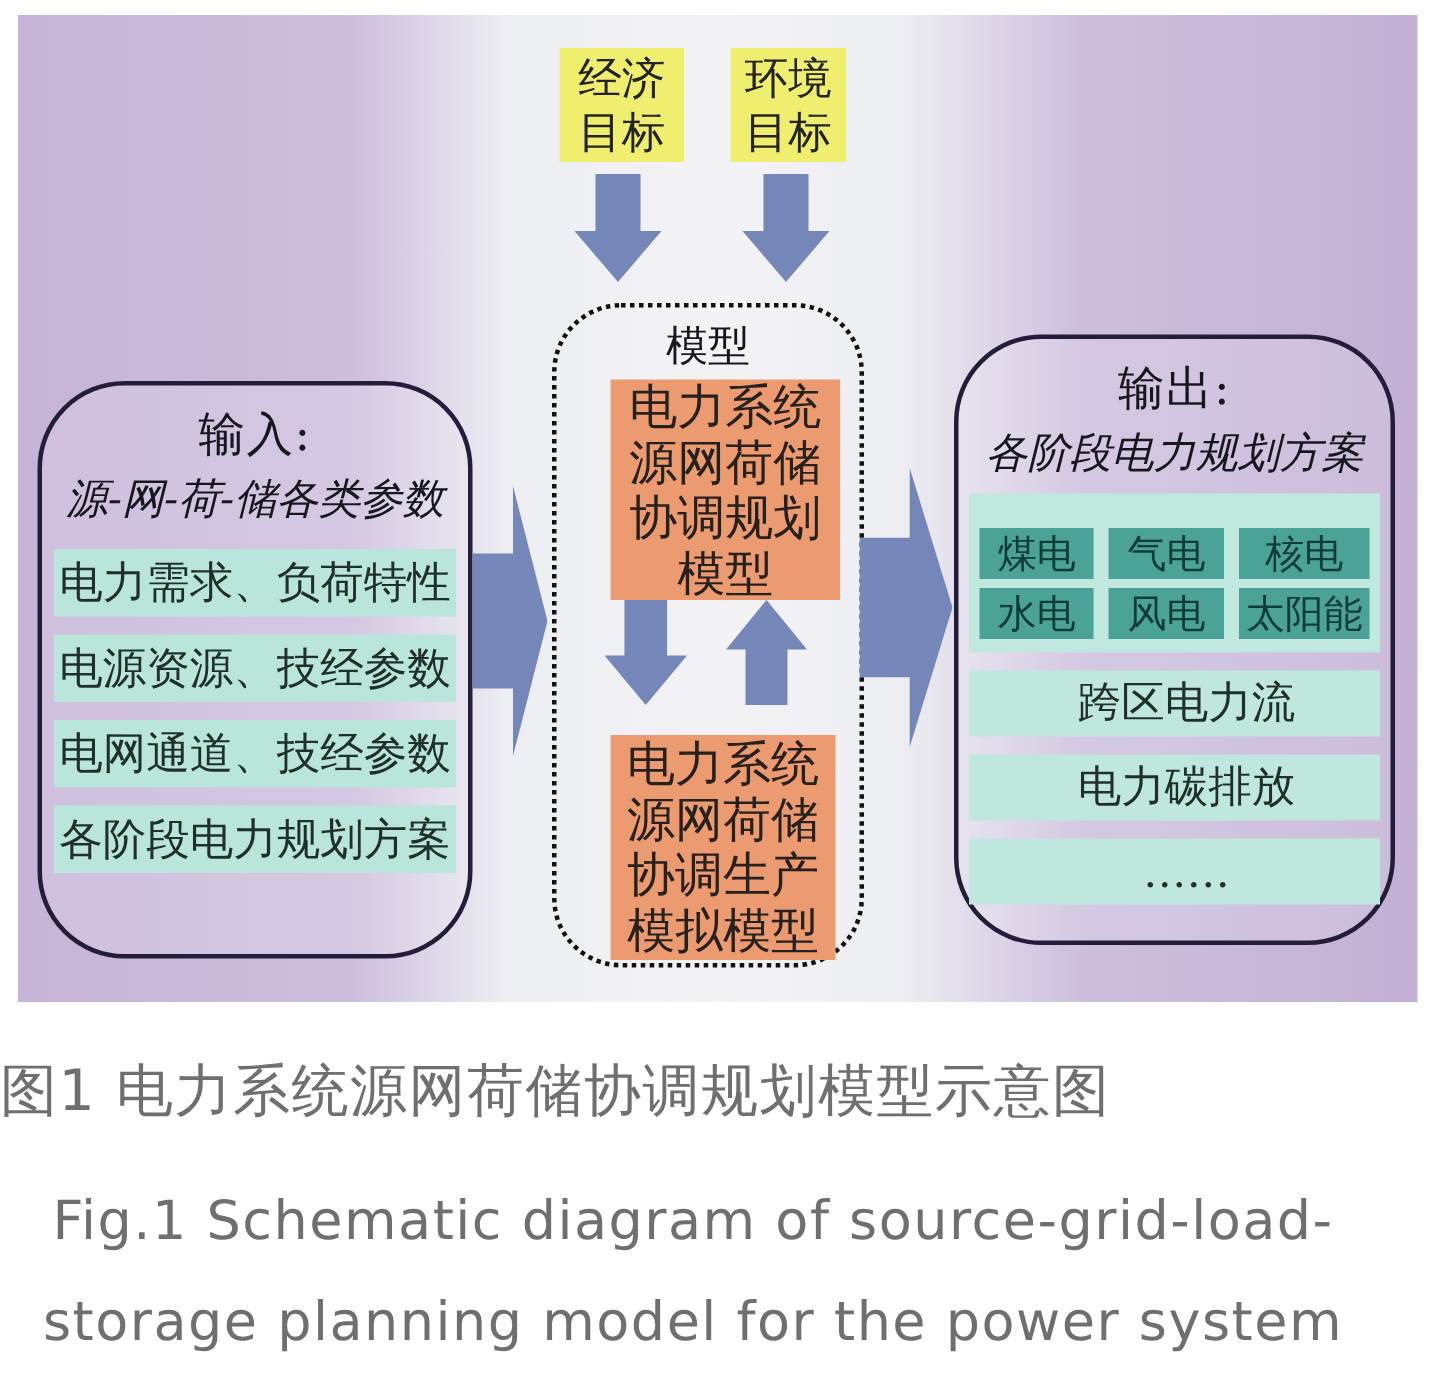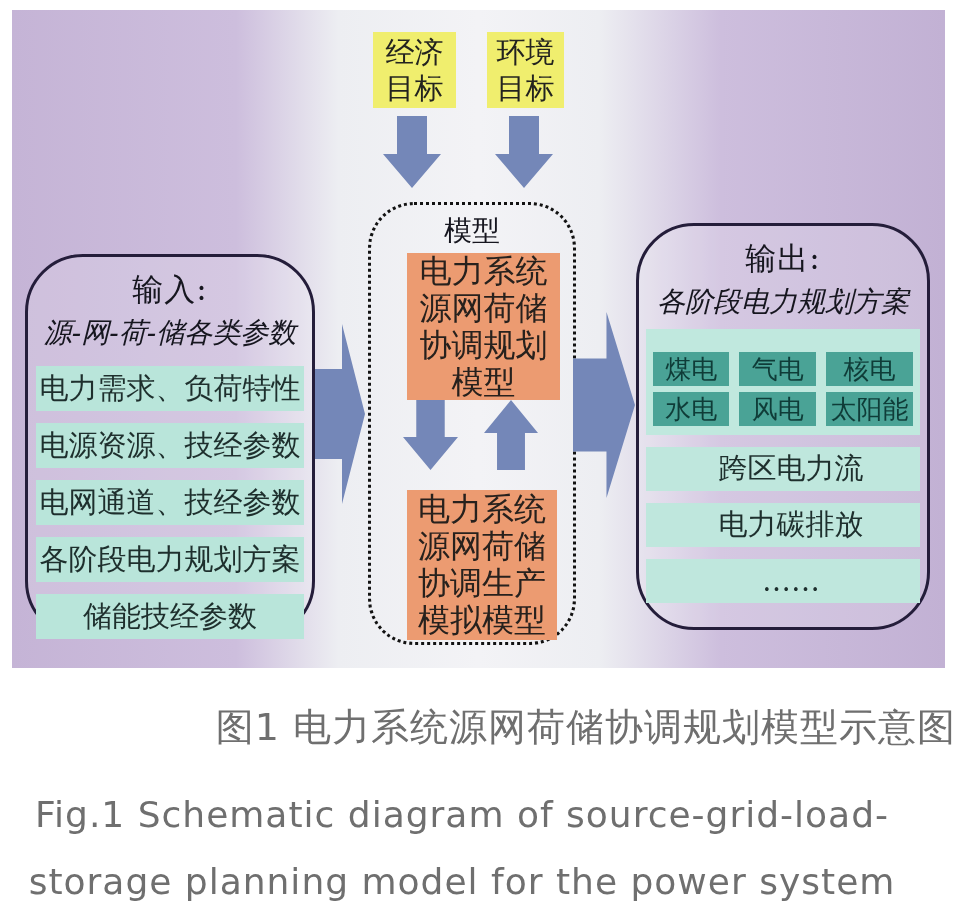--- a/index.html
+++ b/index.html
@@ -95,21 +95,21 @@
   .orange-box{
     position:absolute;background:var(--orange,#ec9b71);
     display:flex;align-items:center;justify-content:center;text-align:center;
     font-size:32px;line-height:37px;color:#27211d;
   }
   #orange-planning{left:36px;top:48px;width:153px;height:147px;}
   #orange-production{left:36px;top:285px;width:150px;height:150px;}
 
   
   .caption-zh{
-    position:absolute;left:0;top:702px;width:956px;text-align:right;
+    position:absolute;left:0;top:702px;width:956px;text-align:left;
     font-family:"DejaVu Sans","Liberation Sans",sans-serif;
     font-size:38px;color:var(--captionGray,#6f6f6f);letter-spacing:1px;
   }
   .caption-en{
     position:absolute;left:0;width:924px;text-align:center;
     font-family:"DejaVu Sans","Liberation Sans",sans-serif;
     font-size:36px;color:var(--captionGray,#6f6f6f);letter-spacing:1px;
   }
   #caption-en-1{top:794px;}
   #caption-en-2{top:861px;}
@@ -131,21 +131,20 @@
     <polygon points="14,0 44,0 44,38 58,38 29,72 0,38 14,38" fill="#7487b8"></polygon>
   </svg>
 
   <div class="round-box" id="input-box">
     <div class="box-title">输入:</div>
     <div class="box-subtitle">源-网-荷-储各类参数</div>
     <div class="teal-row first">电力需求、负荷特性</div>
     <div class="teal-row">电源资源、技经参数</div>
     <div class="teal-row">电网通道、技经参数</div>
     <div class="teal-row">各阶段电力规划方案</div>
-    <div class="teal-row">储能技经参数</div>
   </div>
 
   <svg class="arrow-svg" id="arrow-in" viewBox="0 0 50 180" preserveAspectRatio="none">
     <polygon points="0,45 27,45 27,0 50,90 27,180 27,135 0,135" fill="#7487b8"></polygon>
   </svg>
 
   <div id="model-box">
     <div class="model-label">模型</div>
     <div class="orange-box pre" id="orange-planning">电力系统
 源网荷储

